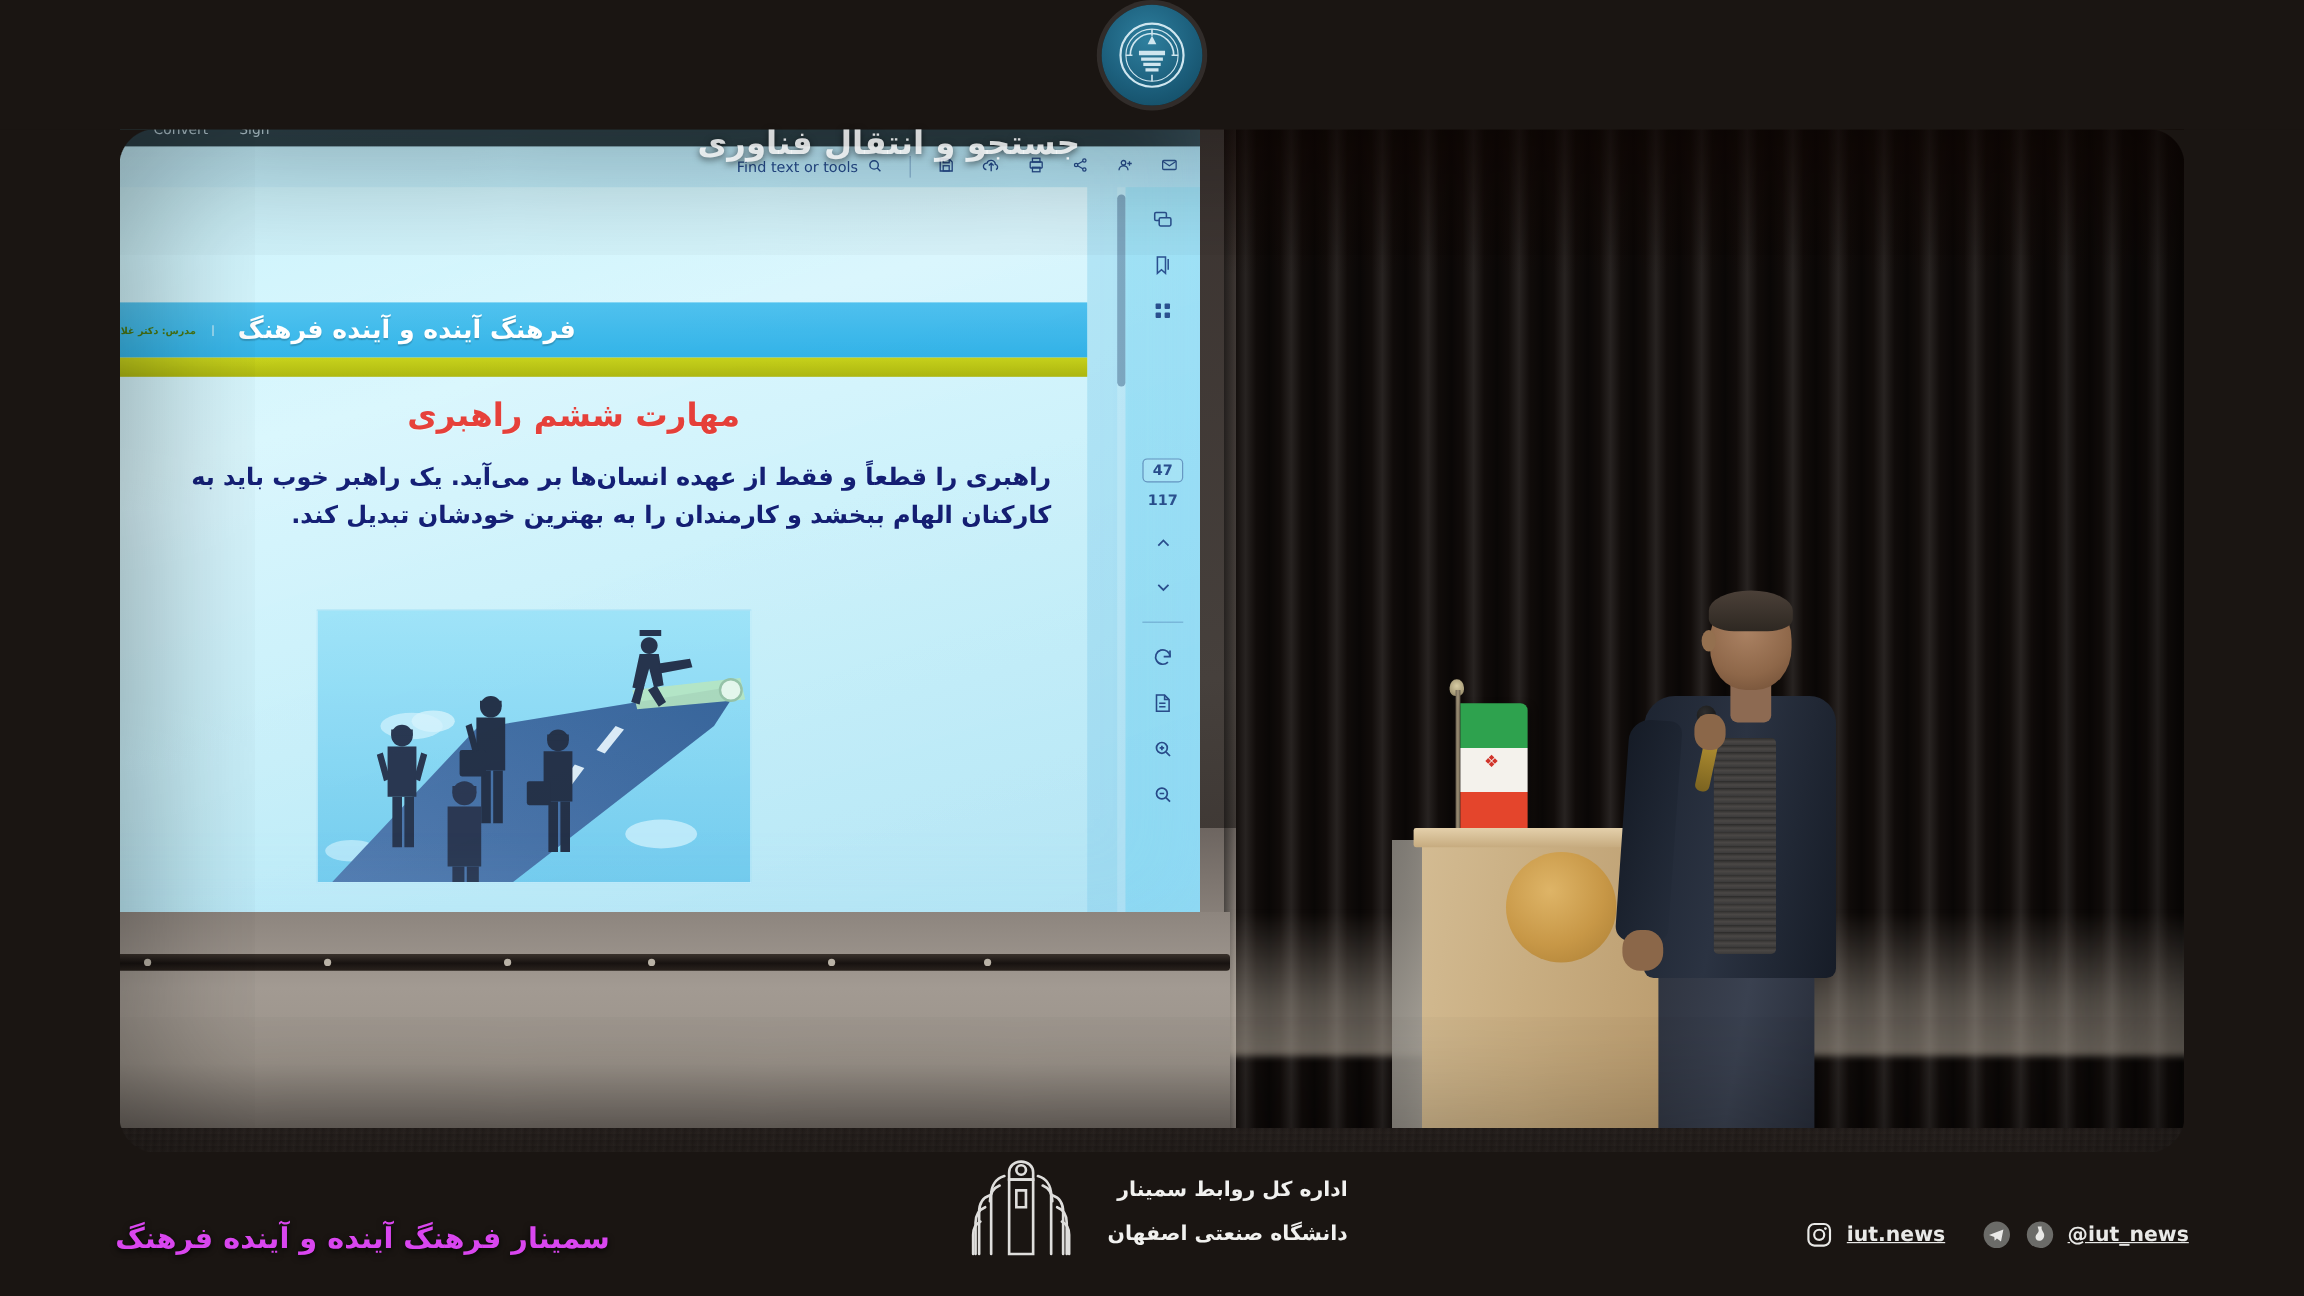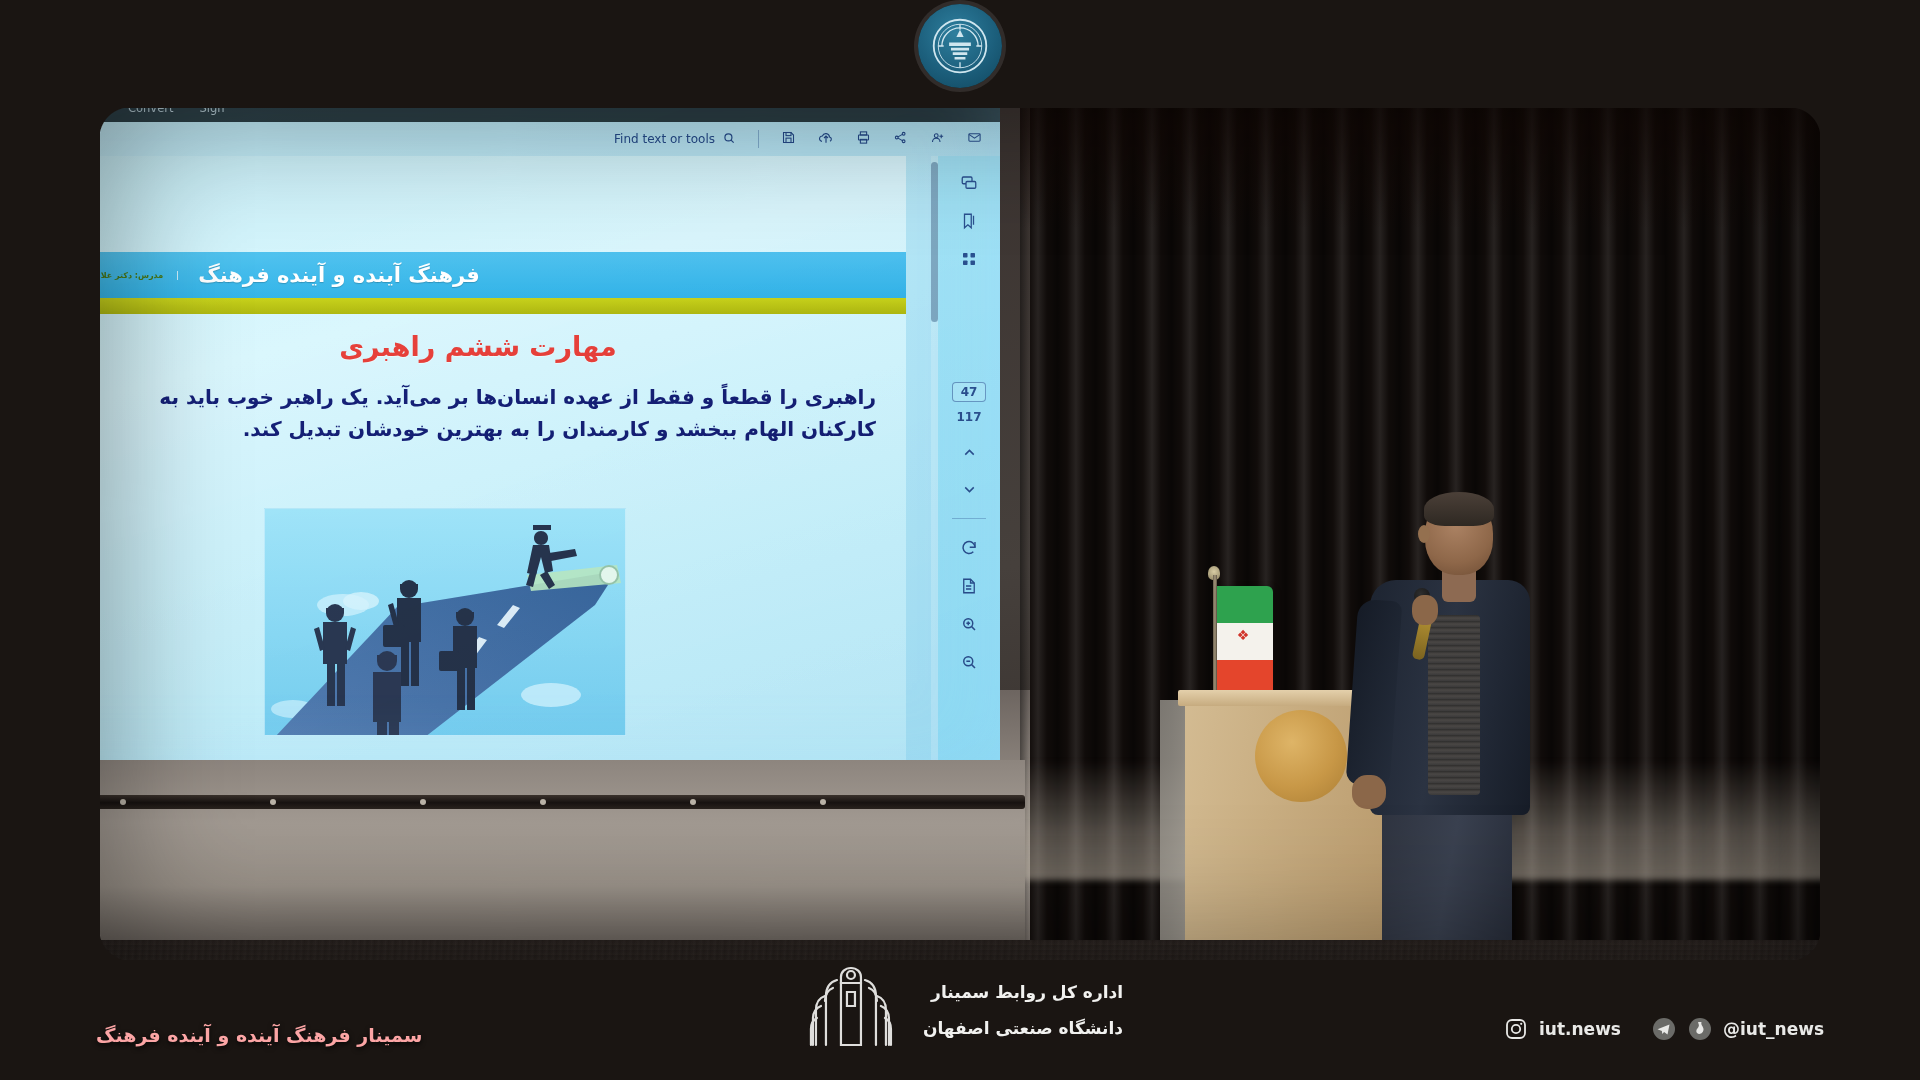--- a/index.html
+++ b/index.html
@@ -381,42 +381,42 @@
     position:absolute; right: 1020px; top: 104px;
     color: rgba(255,255,255,.82); font-size: 27px; font-weight: bold;
     direction: rtl; letter-spacing: 1px;
     text-shadow: 0 2px 6px rgba(0,0,0,.6);
     white-space: nowrap;
   }
 
   
   .caption {
     position:absolute; left: 96px; bottom: 34px;
-    color: #fca5a5; font-size: 19px; font-weight: bold; direction: rtl;
+    color: #d946ef; font-size: 24px; font-weight: bold; direction: rtl;
     text-shadow: 0 2px 5px rgba(0,0,0,.8);
     white-space: nowrap;
   }
 
   
   .pr-block {
     position:absolute; left: 50%; transform: translateX(-50%); bottom: 22px;
     display:flex; align-items:center; gap: 18px; direction: rtl;
   }
   .pr-logo { width: 108px; height: 96px; opacity: .92; }
   .pr-text { direction: rtl; text-align: right; color: #f1f1ef; }
   .pr-text .l1 { font-size: 17px; font-weight: bold; letter-spacing: .5px; }
   .pr-text .l2 { font-size: 17px; font-weight: bold; margin-top: 16px; }
 
   
   .socials {
     position:absolute; right: 96px; bottom: 38px;
     display:flex; align-items:center; gap: 10px; color:#e9e9e7;
   }
   .soc-ico { width: 26px; height: 26px; display:flex; align-items:center; justify-content:center; }
-  .soc-label { font-size: 17px; font-weight: bold; }
+  .soc-label { font-size: 17px; font-weight: bold; text-decoration: underline; }
   .soc-gap { width: 10px; }
 
   
   .vignette {
     position:absolute; left:100px; top:108px; width:1720px; height:852px;
     pointer-events:none; border-radius:26px;
     box-shadow: inset 0 0 140px rgba(0,0,0,.45);
   }
 </style>
 </head>
@@ -806,20 +806,21 @@
       <circle cx="32" cy="32" r="24" fill="none" stroke="#cfe6ef" stroke-width="1"></circle>
       <path d="M32 14l4 8h-8z" fill="#cfe6ef"></path>
       <path d="M20 28h24v4H20zM22 34h20v3H22zM24 39h16v3H24zM26 44h12v3H26z" fill="#cfe6ef"></path>
       <g stroke="#cfe6ef" stroke-width="1.5" fill="none">
         <path d="M12 32a20 20 0 0 1 40 0"></path>
         <path d="M32 8v6M32 50v6M8 32h6M50 32h6"></path>
       </g>
     </svg>
   </div>
 
+  <div class="watermark">جستجو و انتقال فناوری</div>
 
   <div class="caption">سمینار فرهنگ آینده و آینده فرهنگ</div>
 
   <div class="pr-block">
     <div class="pr-text">
       <div class="l1">اداره کل روابط سمینار</div>
       <div class="l2">دانشگاه صنعتی اصفهان</div>
     </div>
     <svg class="pr-logo" viewBox="0 0 108 96">
       <g fill="none" stroke="#f0f0ee" stroke-width="2.2" stroke-linecap="round">

